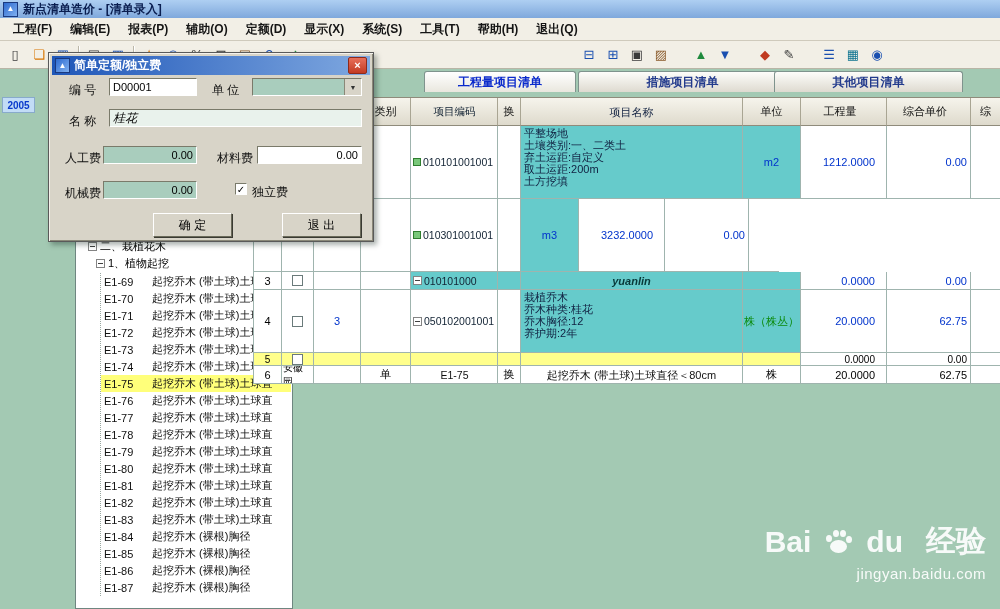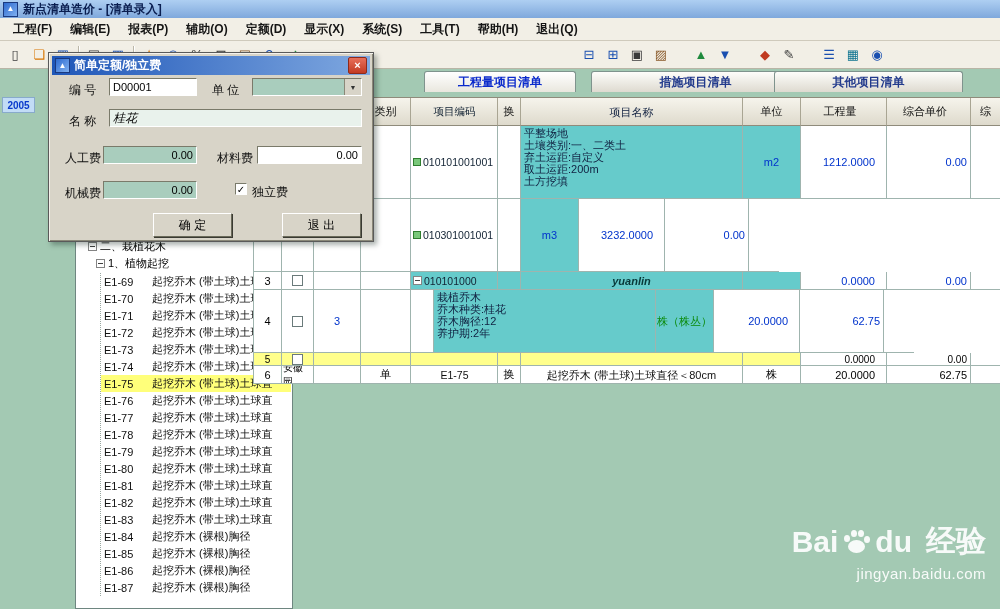--- a/index.html
+++ b/index.html
@@ -29,21 +29,21 @@
   .tsep{width:1px;height:18px;background:#BBB7A8;box-shadow:1px 0 0 #FFF;margin:0 3px;}
   .tsp-big{width:272px;}
   .tsp{width:16px;}
 
   
   .tab{position:absolute;top:71px;height:21px;display:flex;align-items:center;justify-content:center;
     font-size:12px;font-weight:bold;background:linear-gradient(180deg,#FDFDFA,#DEDAD0);
     border:1px solid #7F938D;border-bottom:none;border-radius:3px 3px 0 0;color:#223A8C;
     box-sizing:border-box;cursor:default;}
   #tab1{left:424px;width:152px;color:#0A2ACC;background:linear-gradient(180deg,#FFFFFF,#E9E7DE);}
-  #tab2{left:591px;width:209px;}
+  #tab2{left:578px;width:209px;}
   #tab3{left:774px;width:189px;}
 
   .chip{position:absolute;left:2px;top:97px;width:31px;height:14px;background:#C2DCF6;
     border:1px solid #88AACB;color:#0A3ACC;font-size:10px;font-weight:bold;
     display:flex;align-items:center;justify-content:center;overflow:hidden;}
 
   
   .tree{position:absolute;left:35px;top:90px;width:218px;height:519px;background:#fff;
     border:1px solid #6E8680;box-sizing:border-box;font-size:11px;overflow:hidden;margin-left:40px;}
   .tnode{position:absolute;display:flex;align-items:center;gap:3px;white-space:nowrap;cursor:default;}
@@ -114,21 +114,21 @@
     display:flex;align-items:center;justify-content:center;font-size:7px;color:#333;flex:none;}
   .chkbox{position:absolute;width:12px;height:12px;background:#fff;border:1px solid;
     border-color:#7A7A6A #FFFFFF #FFFFFF #7A7A6A;box-sizing:border-box;
     display:flex;align-items:center;justify-content:center;font-size:10px;font-weight:bold;color:#000;}
   .dbtn{position:absolute;height:22px;background:#D8D4C8;border:1px solid;
     border-color:#FFFFFF #6A6A5A #6A6A5A #FFFFFF;box-shadow:1px 1px 0 #3A3A32;
     font-size:12px;display:flex;align-items:center;justify-content:center;cursor:default;}
 
   
   .wm{position:absolute;right:14px;bottom:27px;color:#fff;opacity:.92;}
-  .wm-top{display:flex;align-items:center;gap:5px;font-size:30px;font-weight:bold;justify-content:flex-end;}
+  .wm-top{display:flex;align-items:center;gap:14px;font-size:30px;font-weight:bold;justify-content:flex-end;}
   .wm-suffix{margin-left:9px;}
   .paw{position:relative;width:27px;height:26px;display:inline-block;}
   .paw::before{content:"";position:absolute;left:5px;top:11px;width:17px;height:13px;background:#fff;border-radius:50%;}
   .paw::after{content:"";position:absolute;left:1px;top:6px;width:6px;height:7px;background:#fff;border-radius:50%;
     box-shadow:7px -5px 0 0 #fff,14px -5px 0 0 #fff,20px 1px 0 0 #fff;}
   .wm-url{font-size:15px;margin-top:3px;text-align:right;letter-spacing:.5px;}
 </style>
 </head>
 <body>
 
@@ -449,20 +449,24 @@
       <div class="cell c11"></div>
     </div>
 
     <div class="trow rh63">
       <div class="cell c1">4</div>
       <div class="cell c2">
           <span class="cb"></span>
         </div>
       <div class="cell c3 blue">3</div>
       <div class="cell c4"></div>
+      <div class="cell c5">
+          <span class="mb"></span>
+          <span>050102001001</span>
+        </div>
       <div class="cell c6"></div>
       <div class="cell c7 cy">栽植乔木
 乔木种类:桂花
 乔木胸径:12
 养护期:2年</div>
       <div class="cell c8 cy green">株（株丛）</div>
       <div class="cell c9 blue">20.0000</div>
       <div class="cell c10 blue">62.75</div>
       <div class="cell c11"></div>
     </div>

